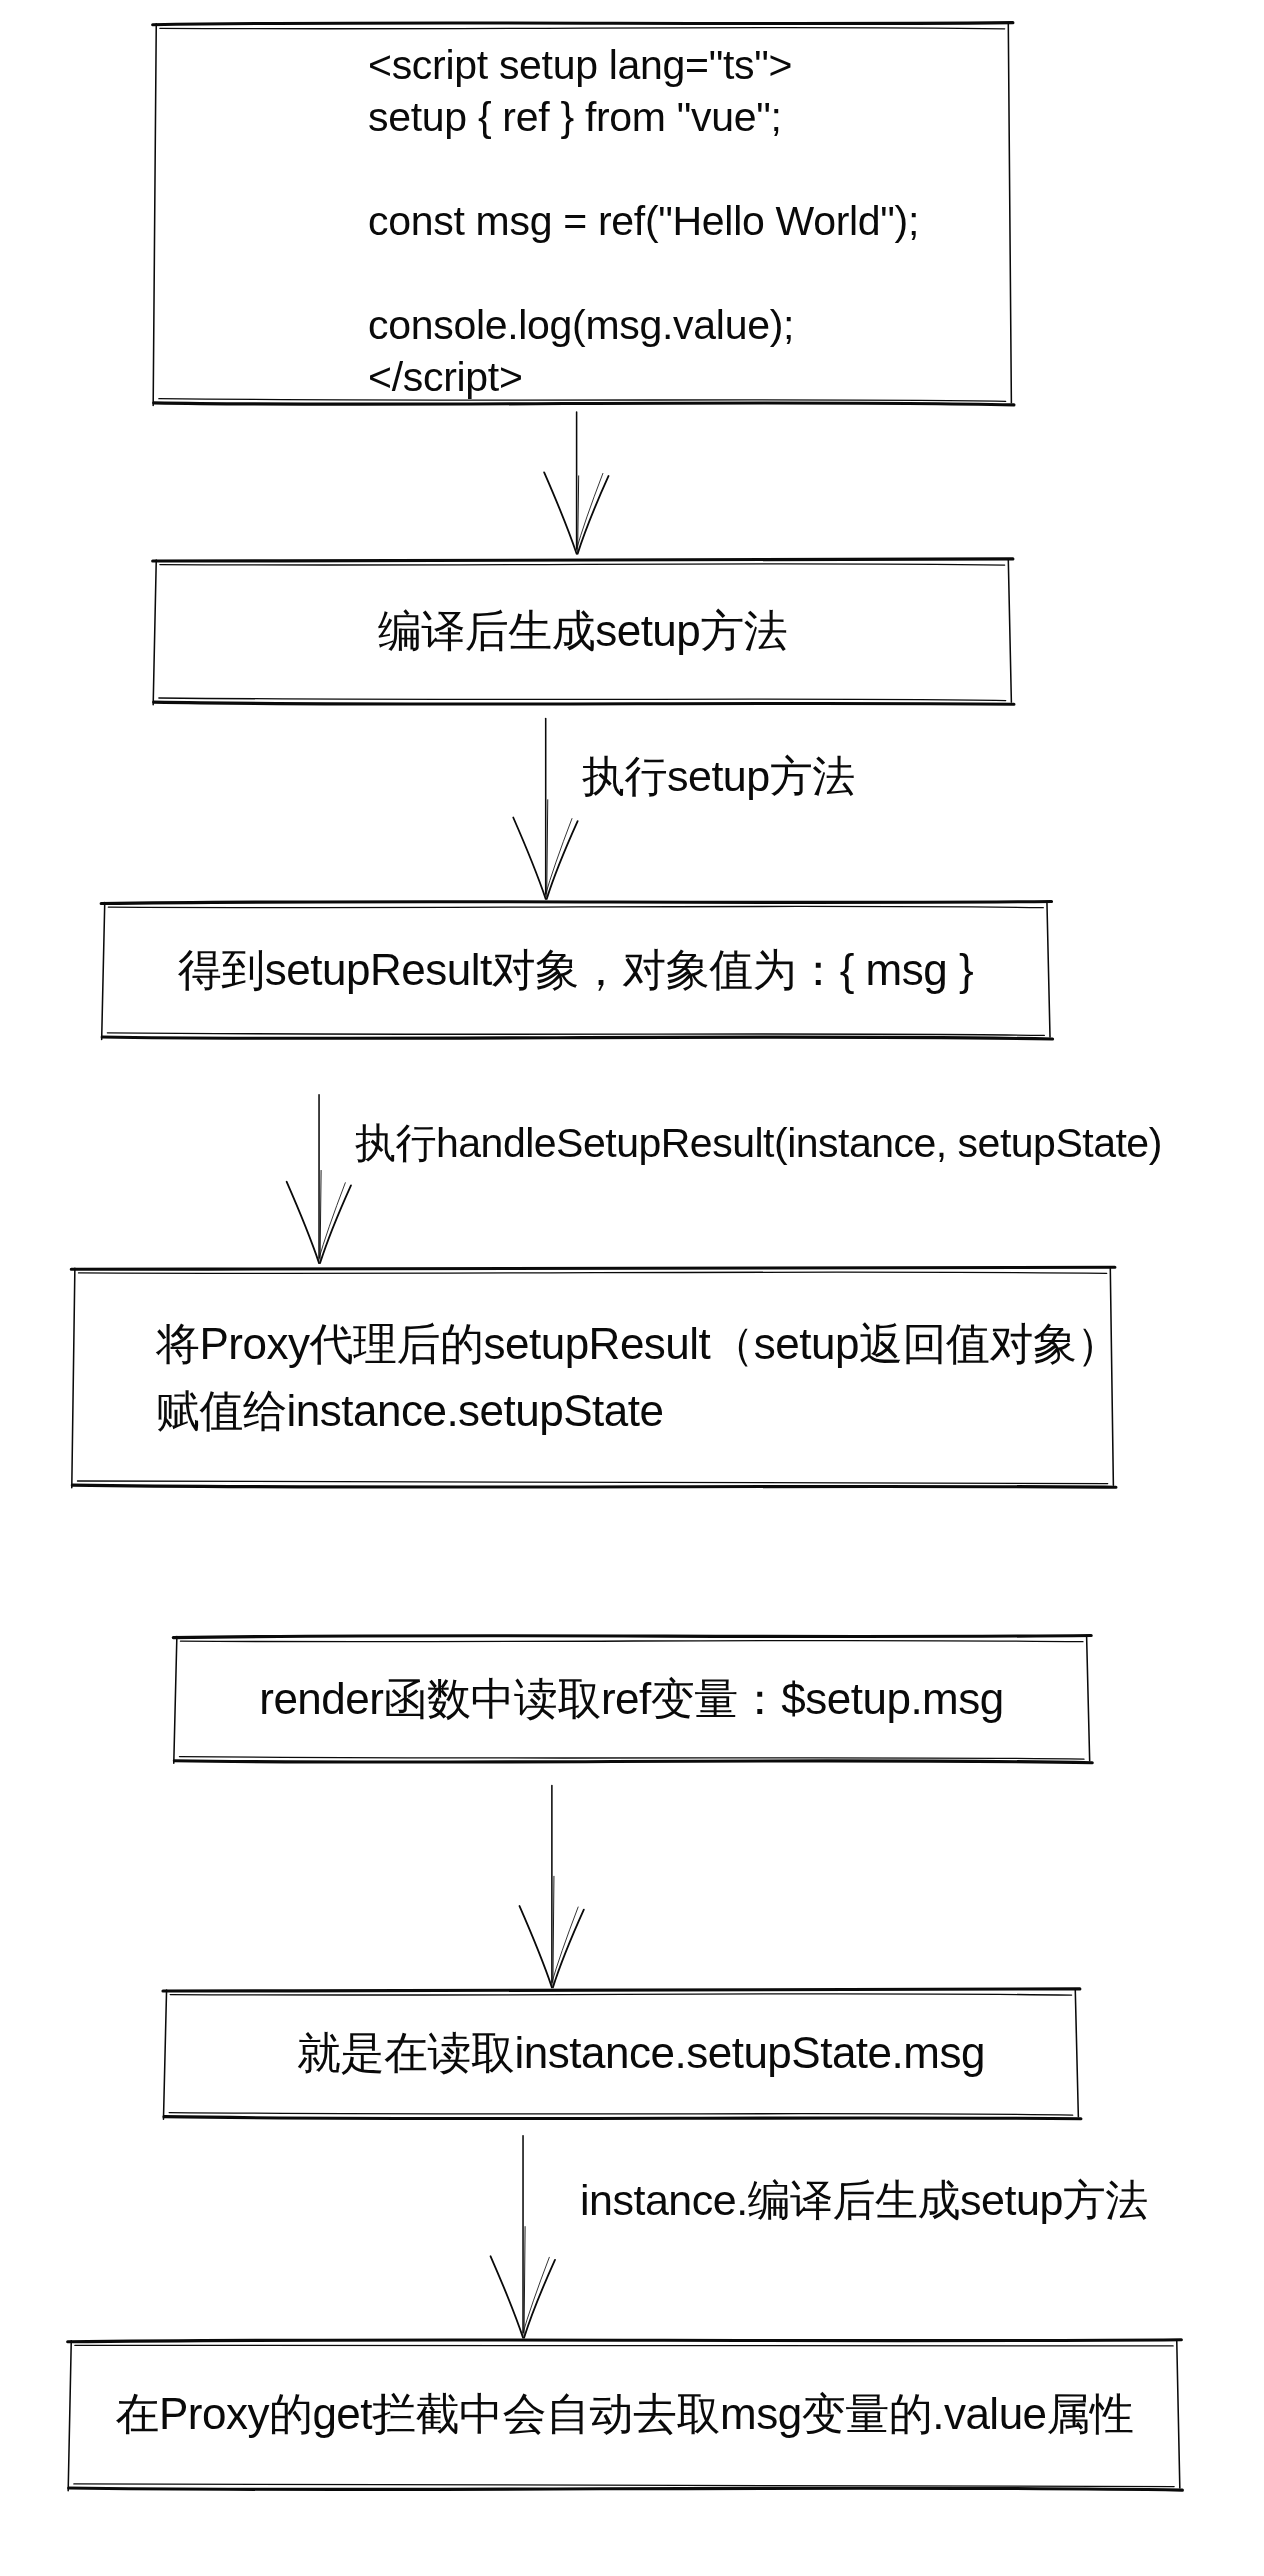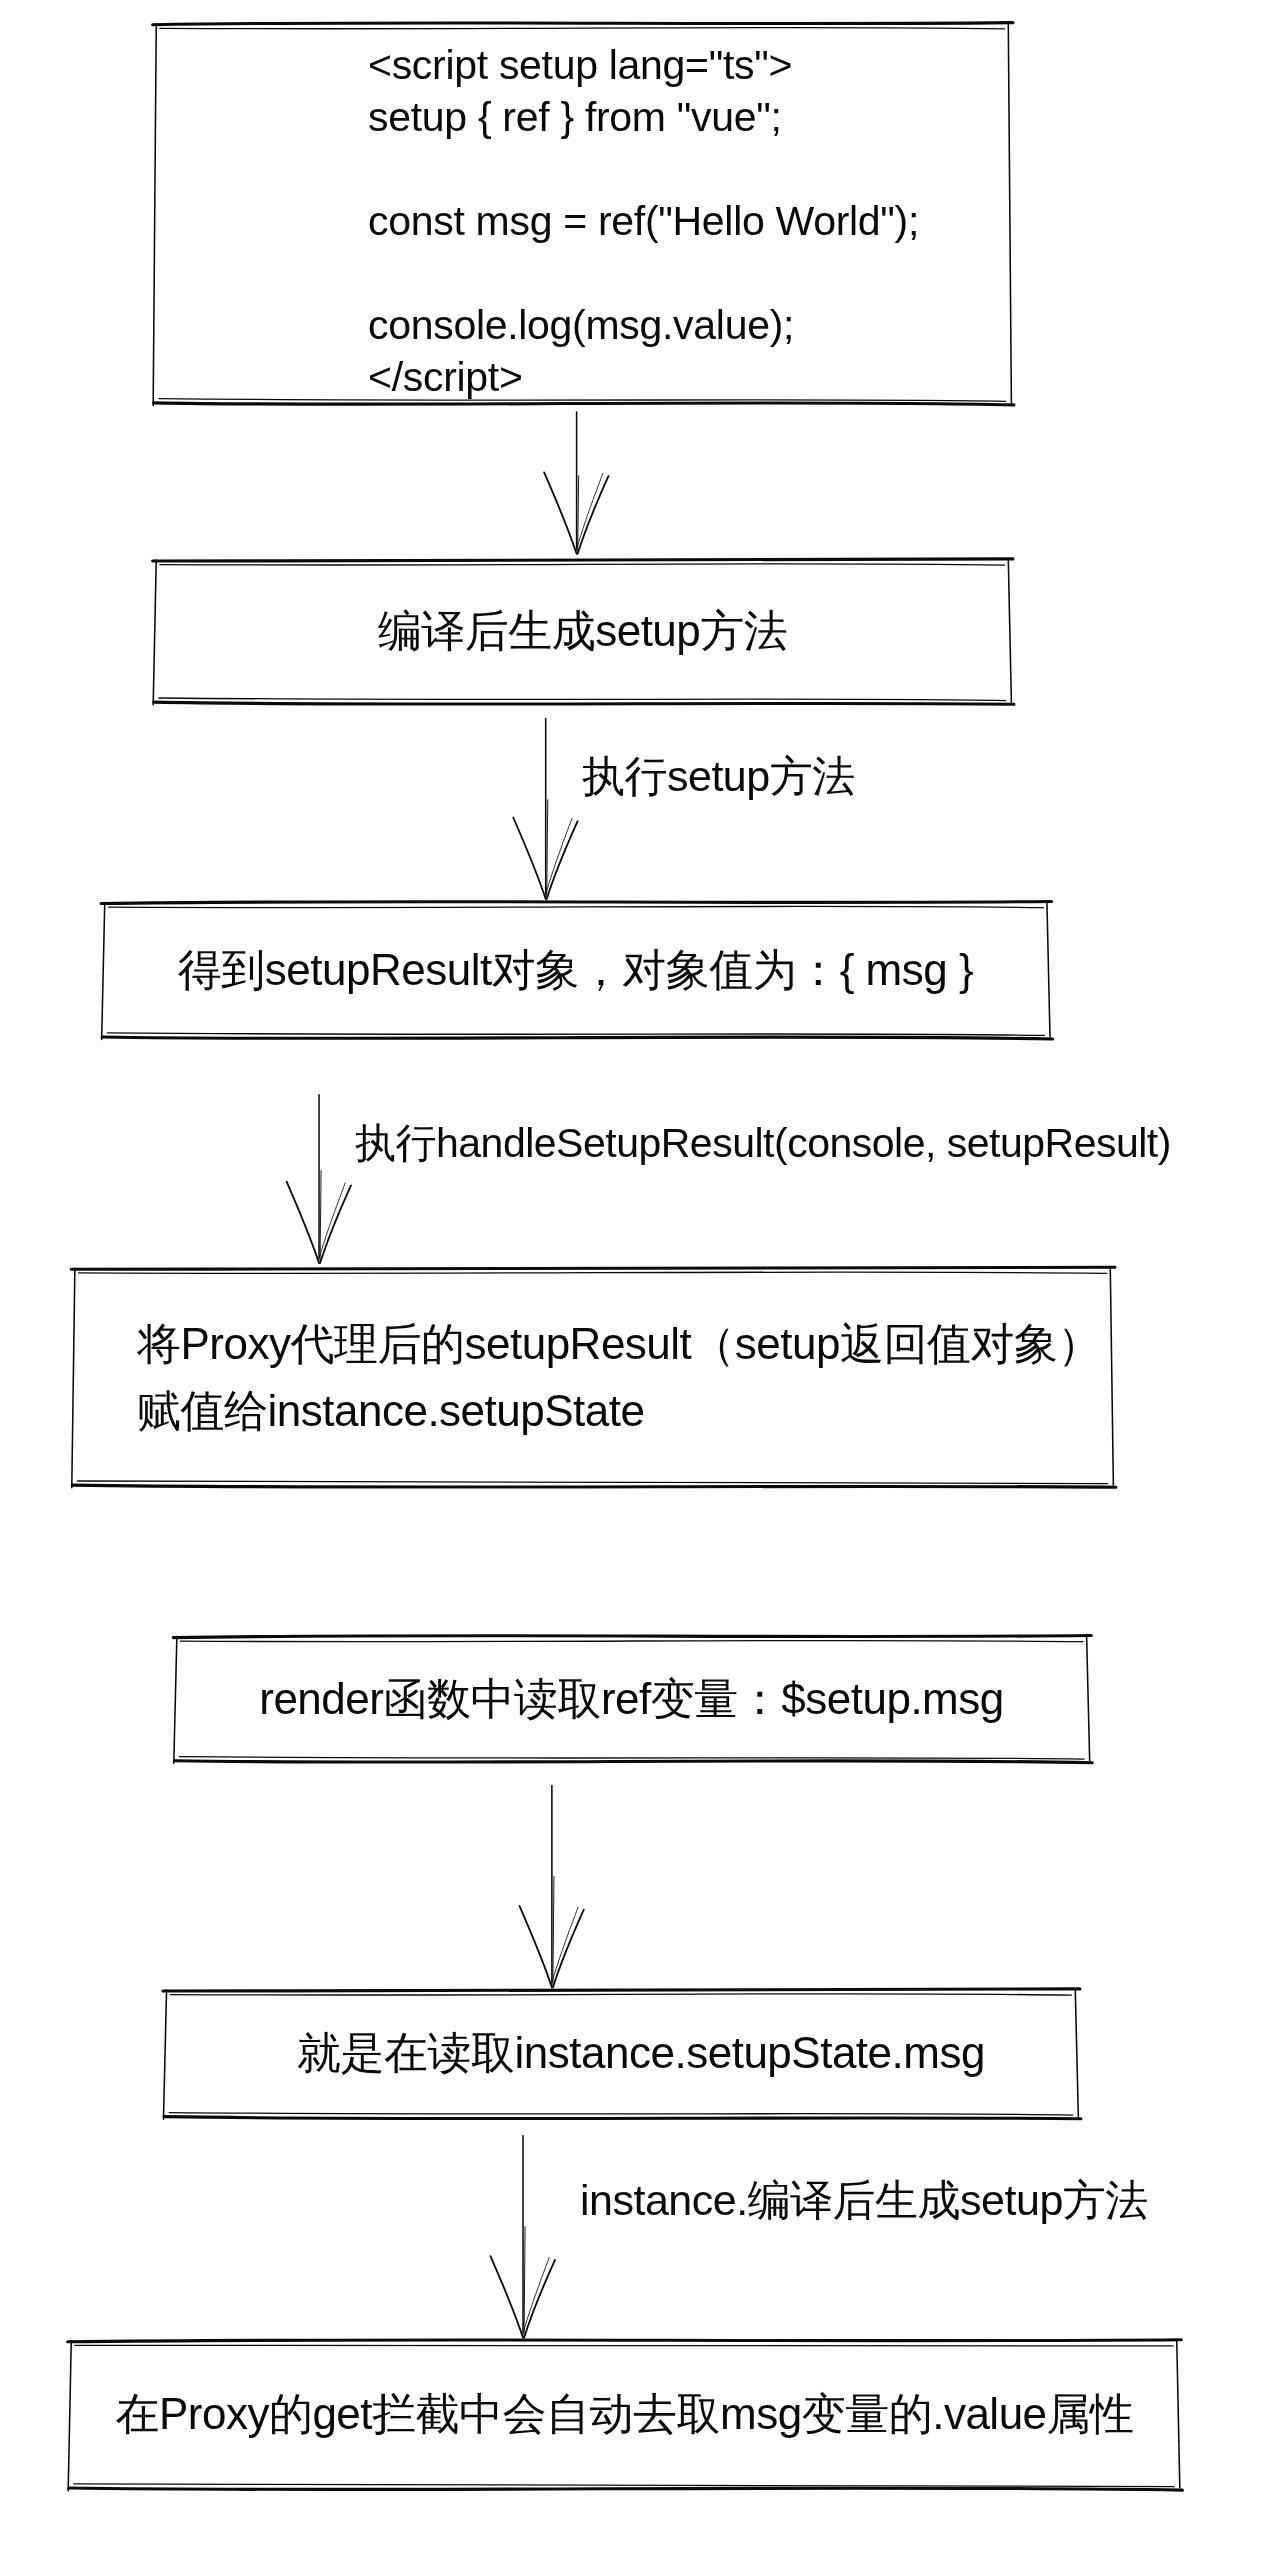--- a/index.html
+++ b/index.html
@@ -129,23 +129,23 @@
 <div class="box" id="b2" style="left:155px;top:559px;width:855px;height:144px;">
   <span class="bline">编译后生成setup方法</span>
 </div>
 
 <div class="lbl" style="left:582px;top:746px;">执行setup方法</div>
 
 <div class="box" id="b3" style="left:103px;top:902px;width:945px;height:137px;">
   <span class="bline">得到setupResult对象，对象值为：{ msg }</span>
 </div>
 
-<div class="lbl" style="left:355px;top:1113px;font-size:41px;">执行handleSetupResult(console, setupResult)</div>
+<div class="lbl" style="left:355px;top:1113px;font-size:41px;">执行handleSetupResult(instance, setupState)</div>
 
-<div class="box left" id="b4" style="left:73px;top:1267px;width:1039px;height:219px;padding-left:64px;box-sizing:border-box;justify-content:center;">
+<div class="box left" id="b4" style="left:73px;top:1267px;width:1039px;height:219px;padding-left:83px;box-sizing:border-box;justify-content:center;">
   <span class="bline">将Proxy代理后的setupResult（setup返回值对象）</span>
   <span class="bline">赋值给instance.setupState</span>
 </div>
 
 <div class="box" id="b5" style="left:175px;top:1636px;width:913px;height:126px;">
   <span class="bline">render函数中读取ref变量：$setup.msg</span>
 </div>
 
 <div class="box" id="b6" style="left:165px;top:1989px;width:912px;height:129px;margin-left:20px;">
   <span class="bline">就是在读取instance.setupState.msg</span>

